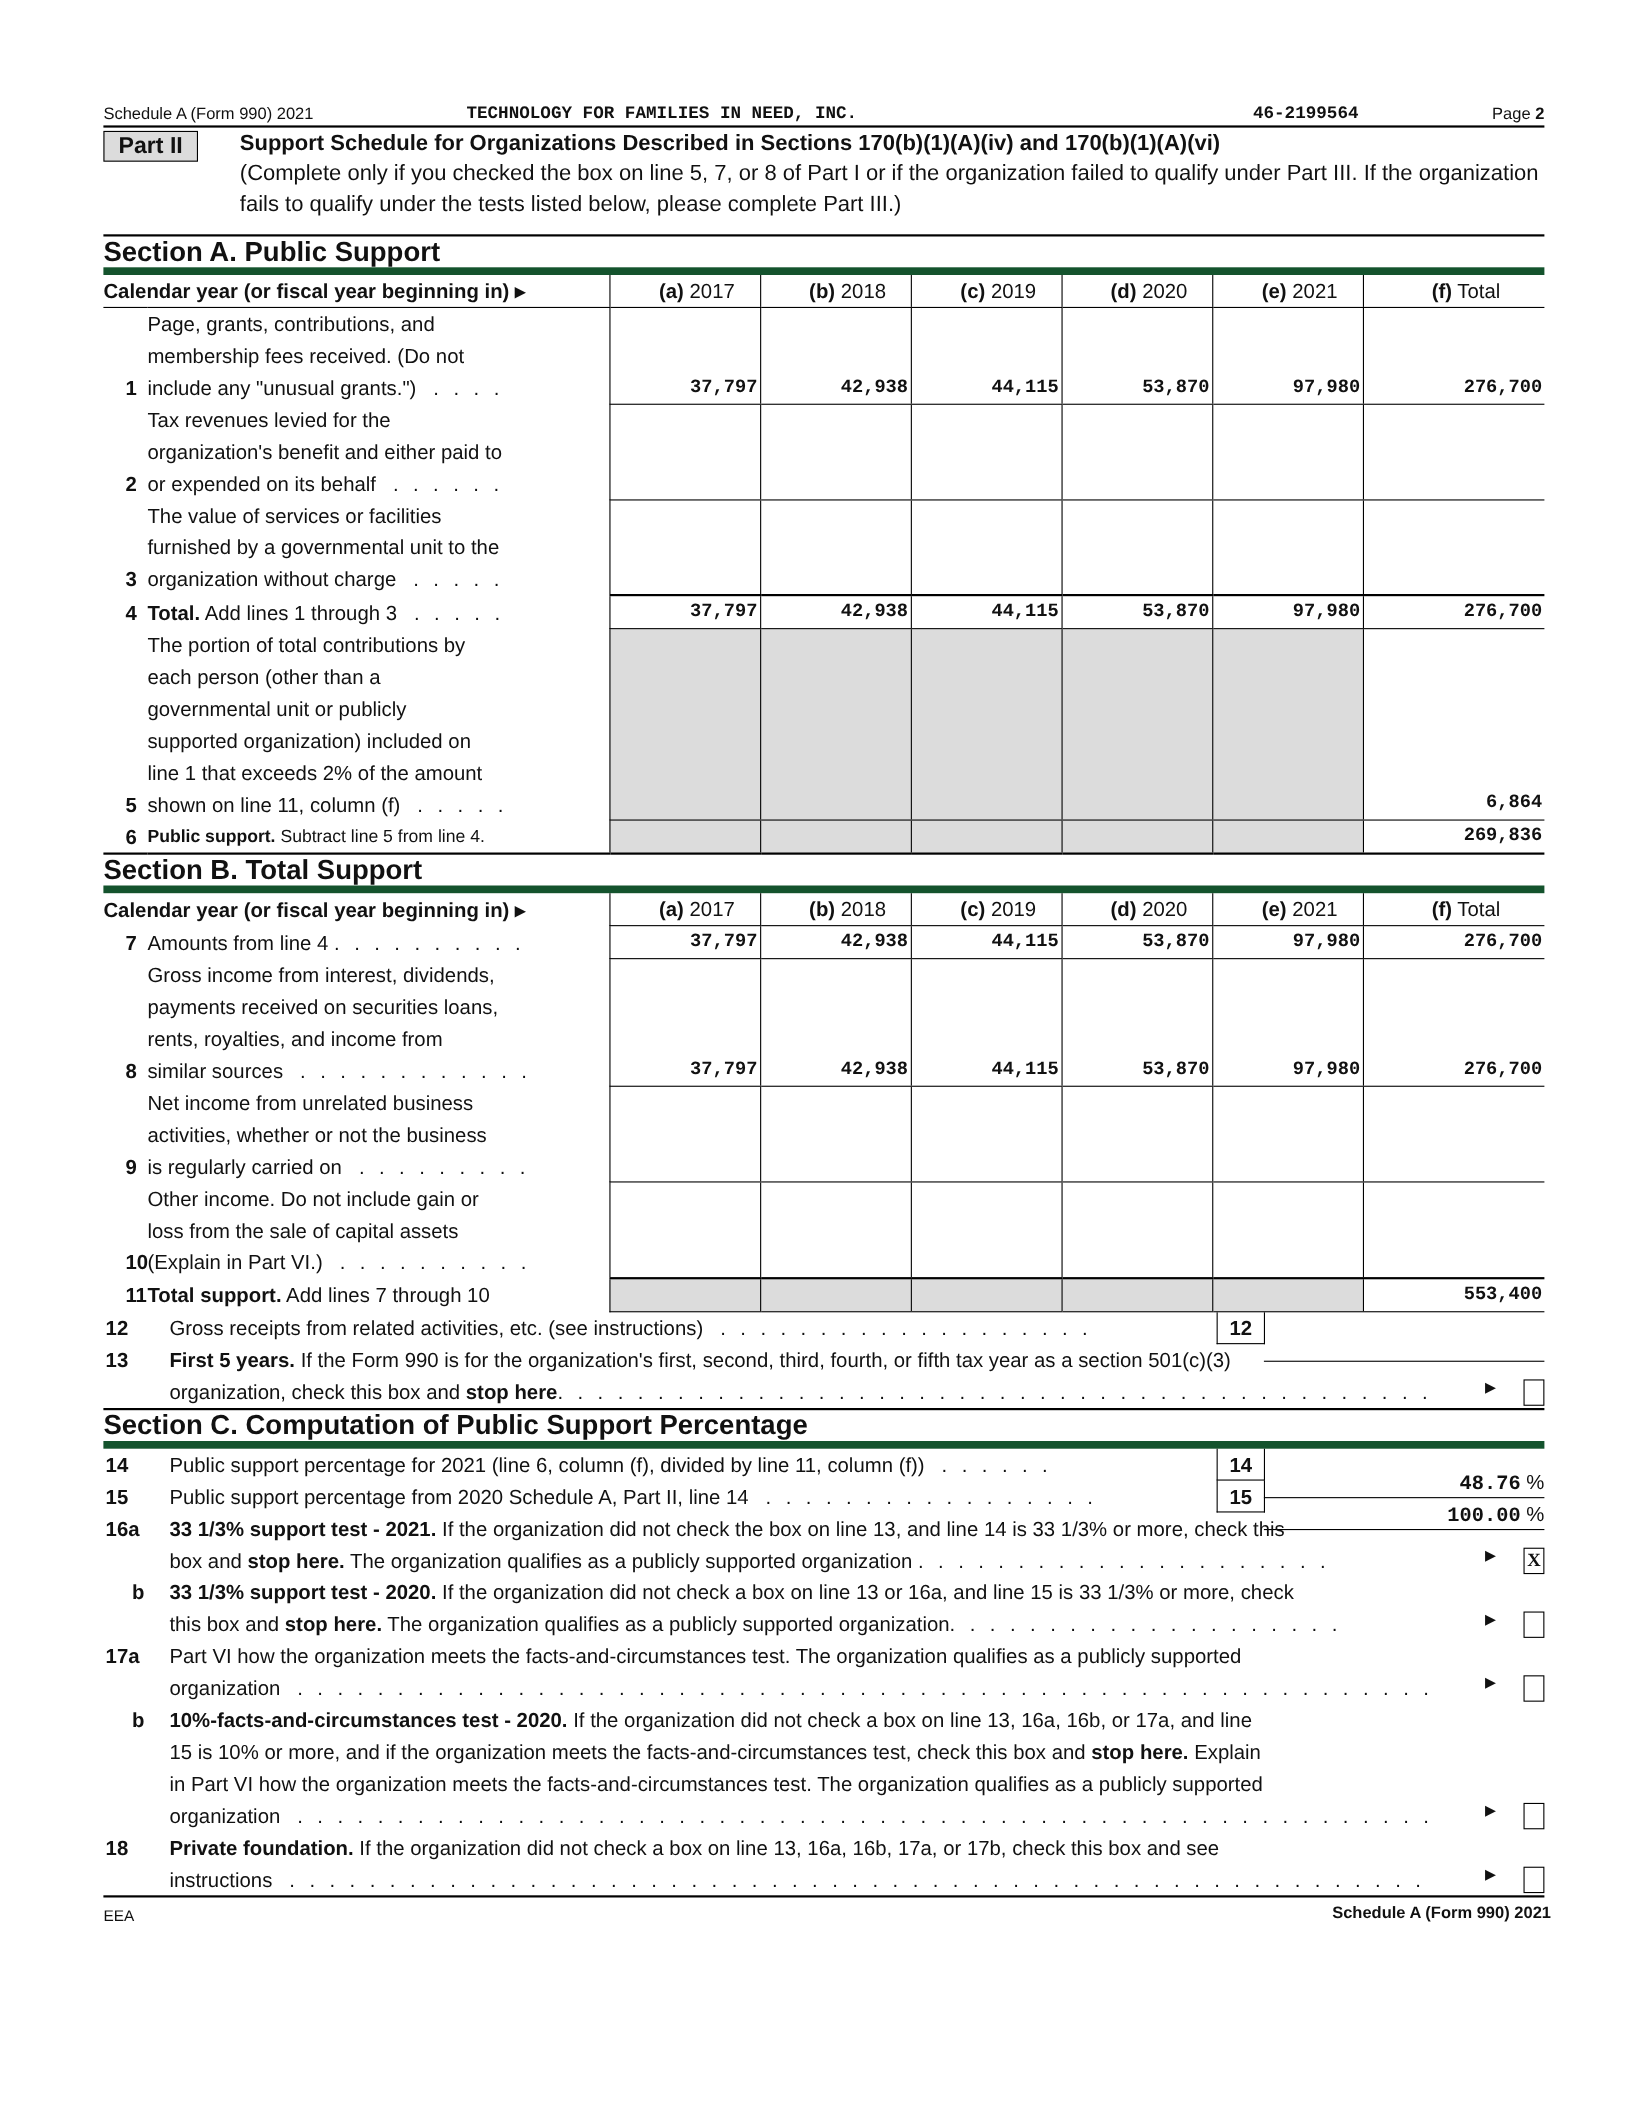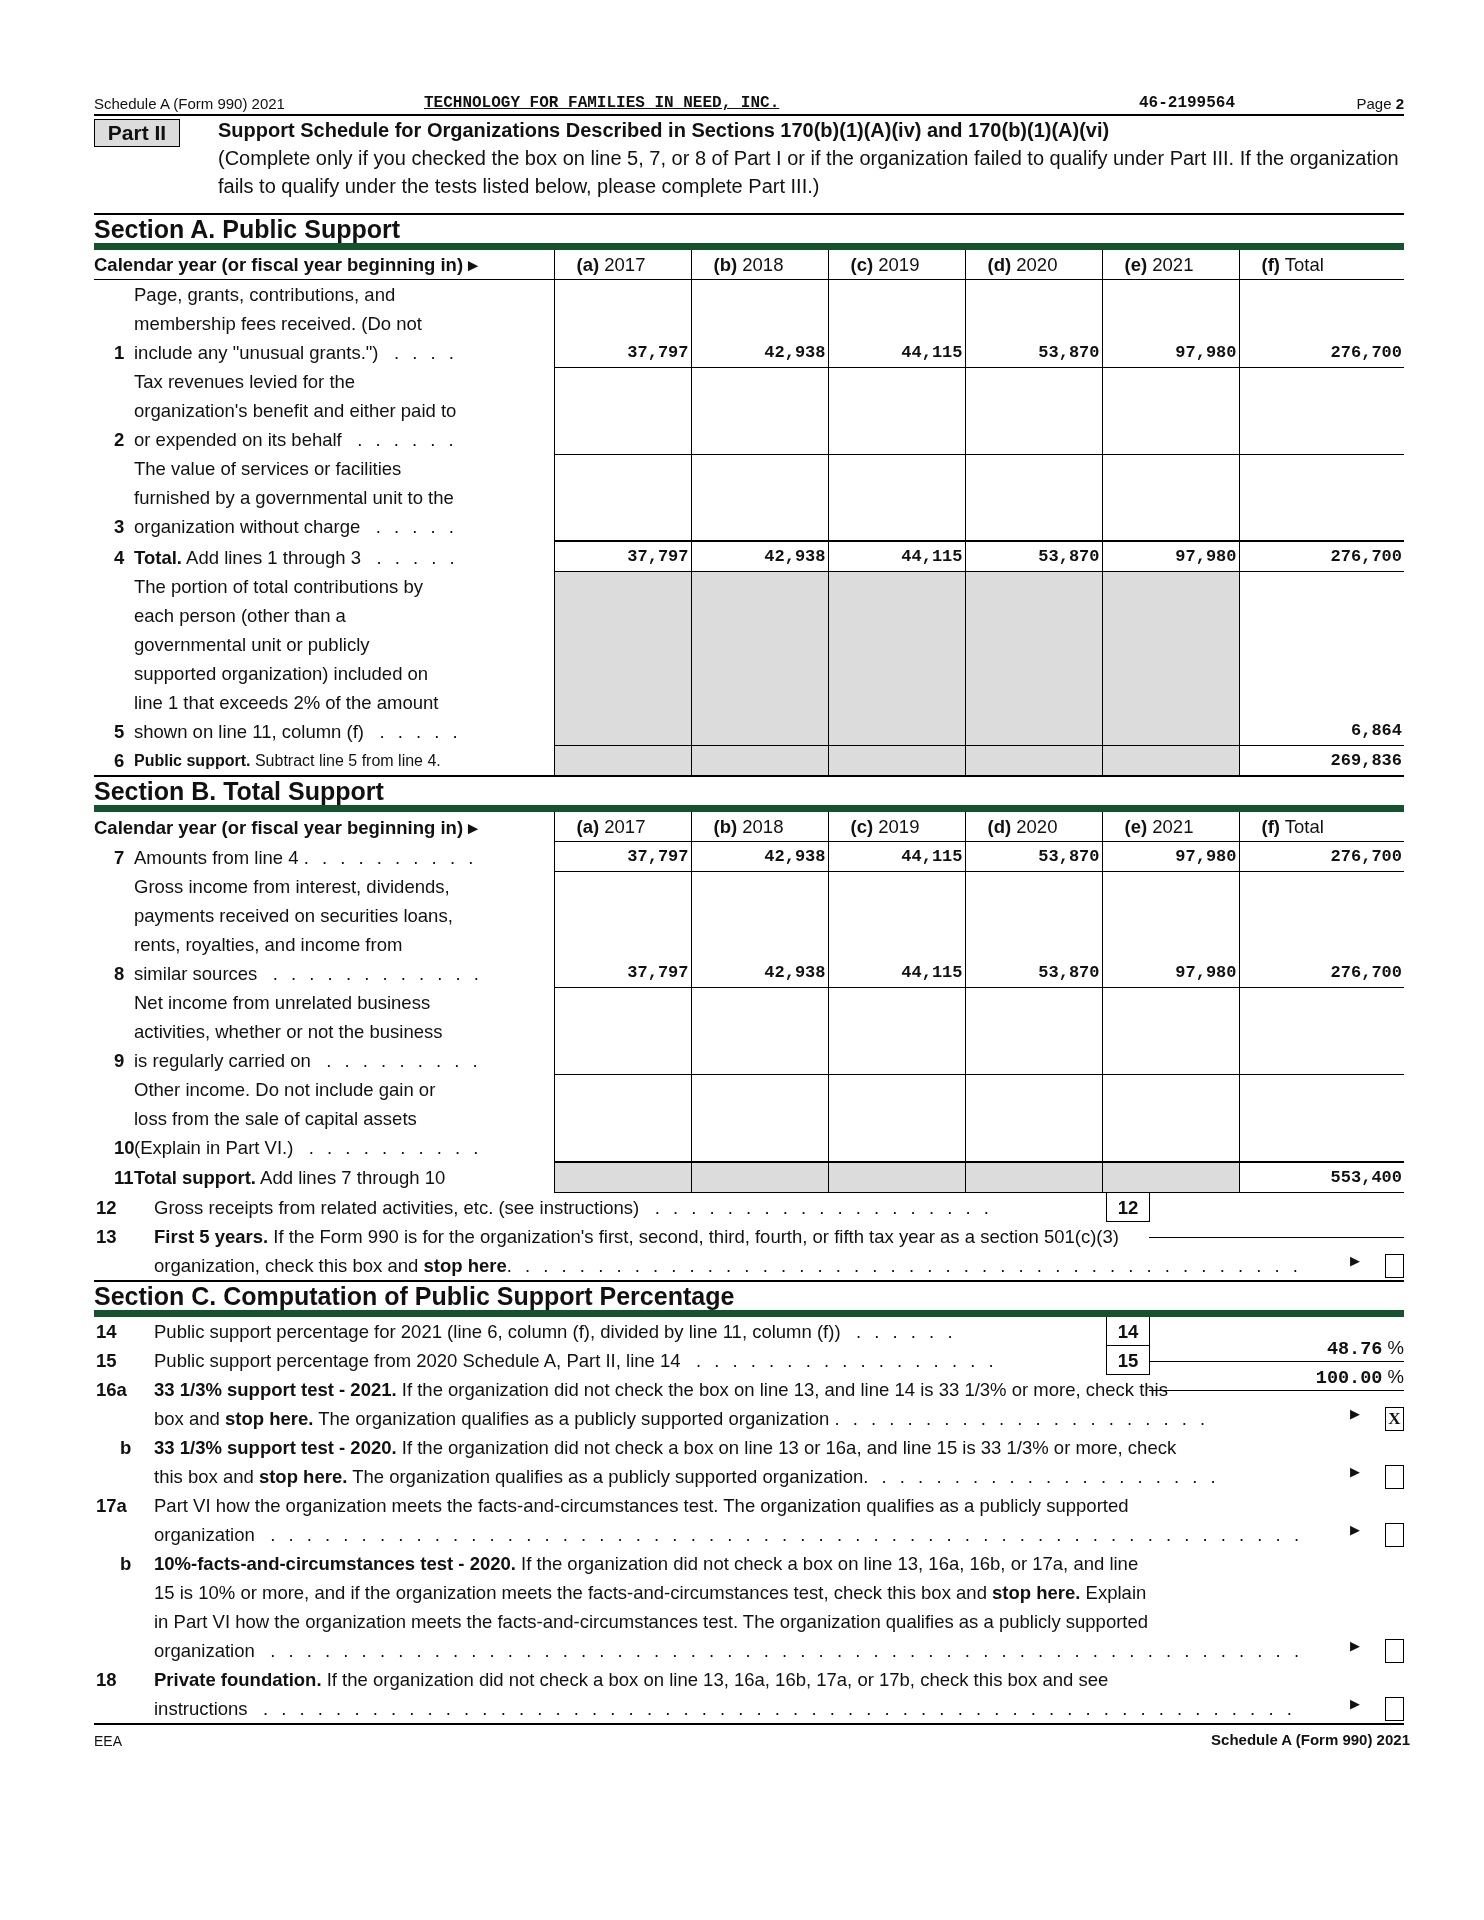--- a/index.html
+++ b/index.html
@@ -1,34 +1,34 @@
 <!DOCTYPE html>
 <html><head>
 <meta charset="utf-8">
 <style>
   html, body { margin:0; padding:0; background:#ffffff; }
   body { width:1484px; height:1920px; position:relative; font-family:"Liberation Sans", sans-serif; color:#111; }
   .page { position:absolute; left:94px; top:92px; width:1310px; }
   .mono { font-family:"Liberation Mono", monospace; font-weight:bold; }
   .hdr { position:relative; height:22px; font-size:15px; border-bottom:2px solid #000; }
   .hdr .left { position:absolute; left:0; top:3px; }
-  .hdr .org { position:absolute; left:330px; top:2px; font-size:16px;text-decoration:underline; }
+  .hdr .org { position:absolute; left:330px; top:2px; font-size:16px; }
   .hdr .ein { position:absolute; left:1045px; top:2px; font-size:16px; }
   .hdr .pg { position:absolute; right:0; top:3px; }
   .title { position:relative; padding-left:124px; font-size:20px; line-height:28px; border-bottom:2px solid #000; padding-bottom:13px; }
   .title .part { position:absolute; left:0; top:3px; width:84px; height:26px; background:#dcdcdc; border:1px solid #000; font-weight:bold; font-size:21px; line-height:26px; text-align:center; }
   .title .t1 { font-weight:bold; }
   .sec { font-weight:bold; font-size:25px; line-height:28px; border-bottom:7px solid #14532d; }
   table.grid { border-collapse:collapse; width:1310px; table-layout:fixed; font-size:18.5px; }
   table.grid td { padding:0; vertical-align:bottom; line-height:29px; }
   td.num { width:40px; font-weight:bold; text-align:left; vertical-align:top; padding-left:20px !important; }
   td.desc { width:400px; padding-left:2px; }
   td.val { border-left:1px solid #000; border-bottom:1px solid #000; text-align:right; padding-right:2px !important; font-family:"Liberation Mono", monospace; font-weight:bold; font-size:17px; }
   td.shade { background:#dcdcdc; }
-  td.colh { border-left:1px solid #000; border-bottom:1px solid #000; padding-left:22px !important; vertical-align:middle; }
+  td.colh { border-left:1px solid #000; border-bottom:1px solid #000; padding-left:22px !important; vertical-align:middle;text-align:center; }
   td.colh b { font-weight:bold; }
   .cal { font-weight:bold; }
   .dots { letter-spacing:4px; }
   tr.thick td.val, tr.thick td.colh { border-top:2px solid #000; }
   .line { position:relative; font-size:18.5px; line-height:29px; padding-left:60px; }
   .line .n { position:absolute; left:0; width:40px; font-weight:bold; text-align:left; padding-left:2px; }
   .line .n.sub { padding-left:26px; }
   .cb { position:absolute; right:0; width:17px; height:22px; border:1px solid #000; background:#fff; font-family:"Liberation Serif", serif; font-weight:bold; font-size:17px; text-align:center; line-height:22px; }
   .arrow { position:absolute; right:44px; font-size:13px; }
   .boxnum { position:absolute; left:1012px; width:42px; border-left:1px solid #000; border-right:1px solid #000; text-align:center; font-weight:bold; }

